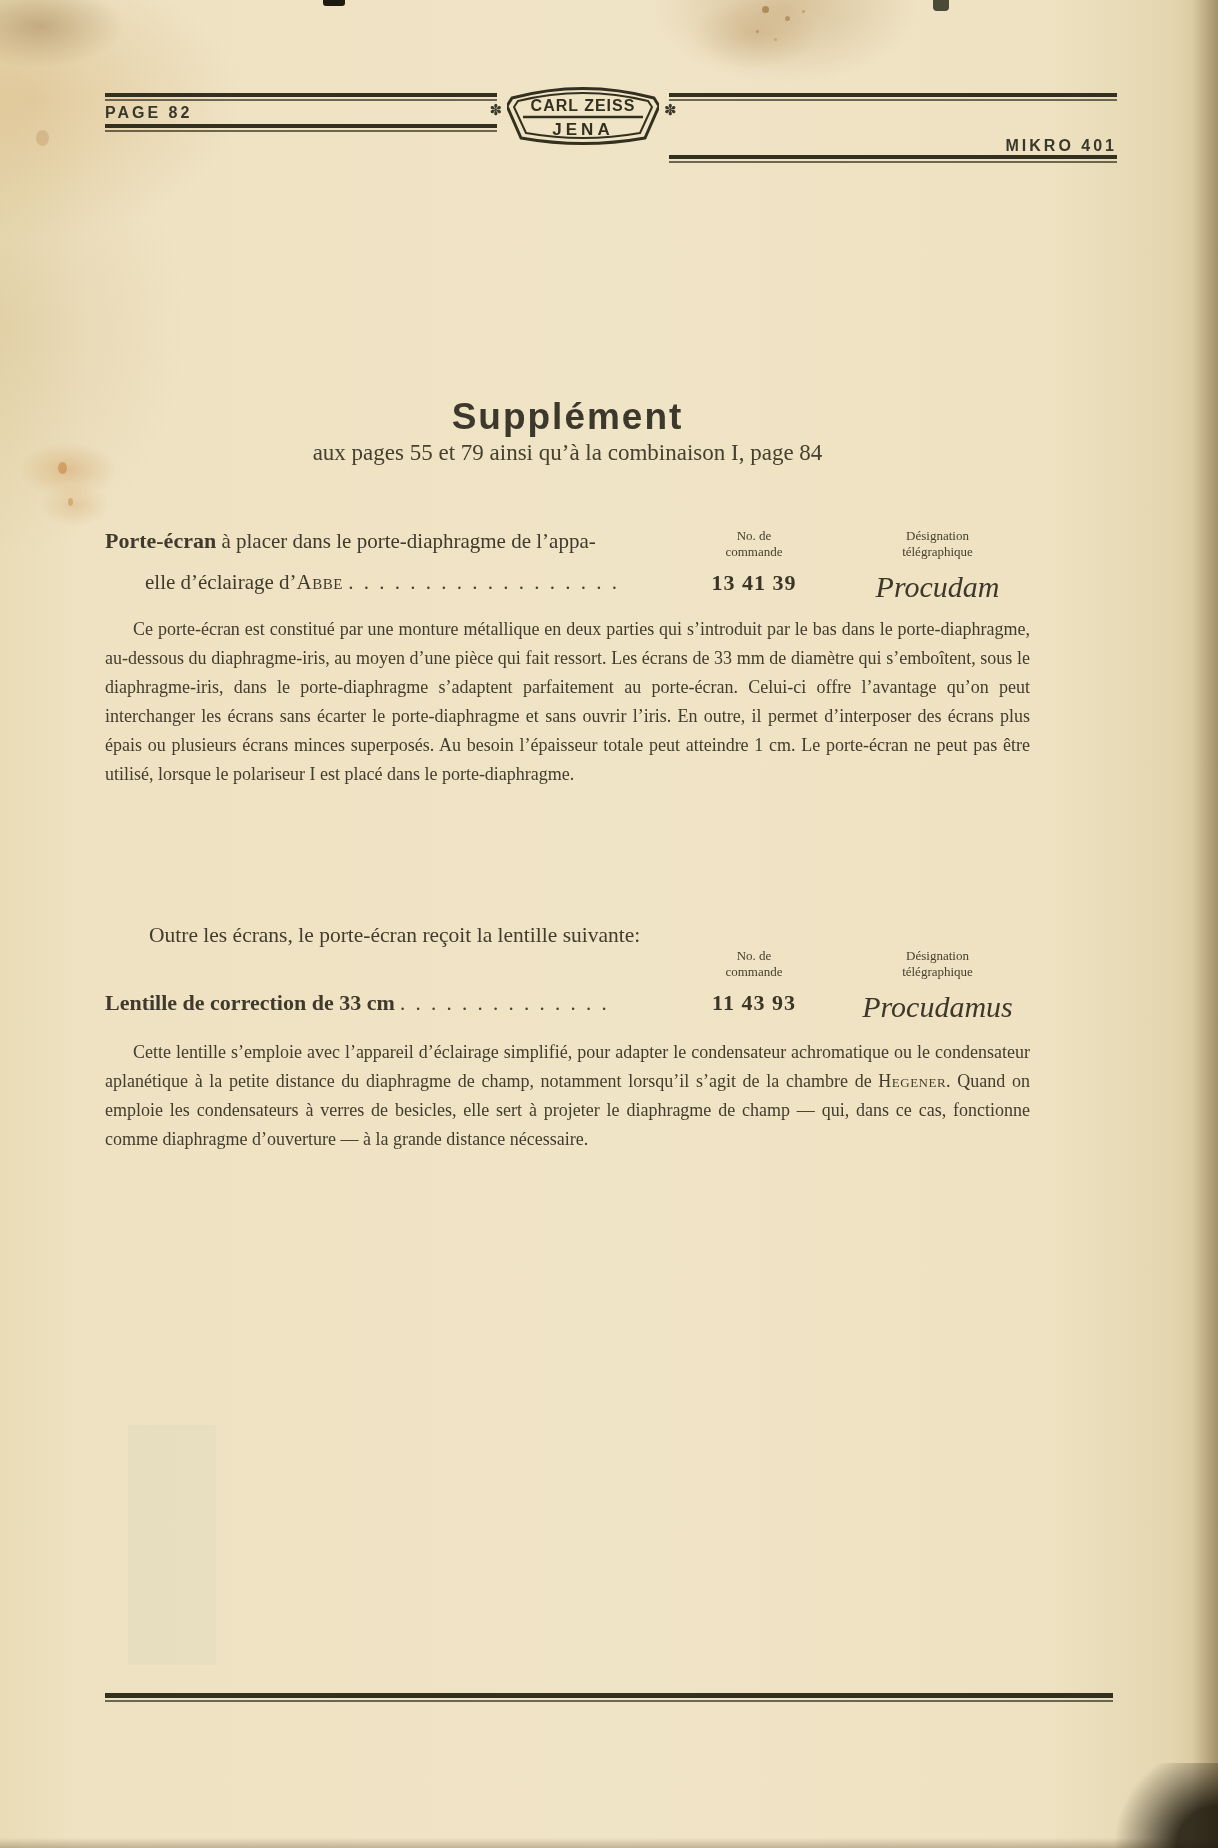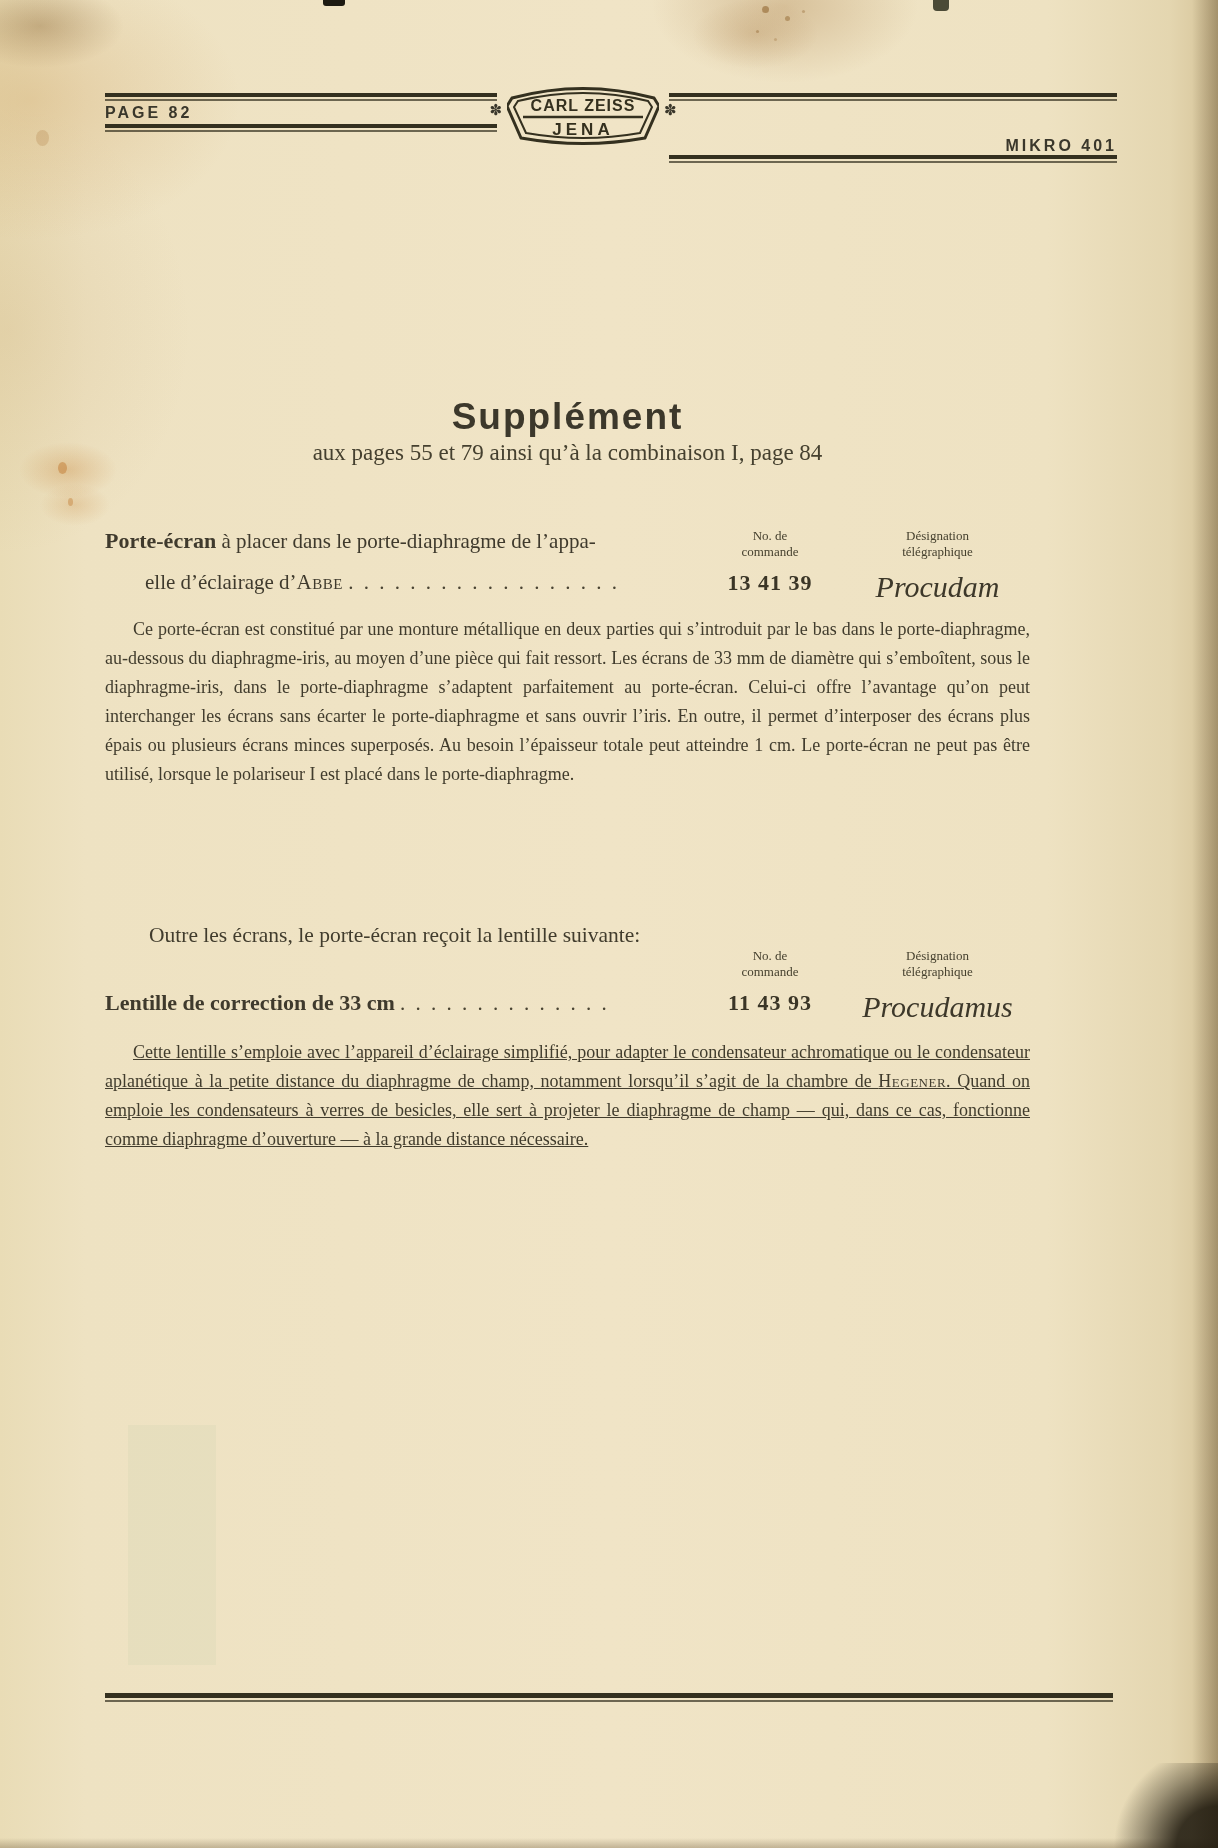--- a/index.html
+++ b/index.html
@@ -37,40 +37,40 @@
   .htext.right{justify-content:flex-end;margin-top:36px;}
   .logo-wrap{position:absolute;left:489px;top:76px;width:188px;height:72px;
     display:flex;align-items:center;justify-content:center;gap:5px;}
   .orn{font-size:15px;color:#3a372b;line-height:1;transform:translateY(-2px);}
   
   .col{position:absolute;left:105px;width:925px;}
   .title{top:396px;text-align:center;font-family:"Liberation Sans", sans-serif;
     font-size:37px;font-weight:700;letter-spacing:2px;color:#3c382b;}
   .subtitle{top:440px;text-align:center;font-size:23px;color:#45402f;}
   
-  .entry{display:grid;grid-template-columns:1fr 150px 185px;column-gap:0;}
+  .entry{display:grid;grid-template-columns:1fr 150px 185px;column-gap:16px;}
   .e1{top:528px;}
   .e2{top:948px;}
   .ename{font-size:21px;white-space:nowrap;}
   .ename b{font-size:22px;}
   .eline2{padding-left:40px;white-space:nowrap;}
   .colhead{white-space:pre-line;text-align:center;font-size:13px;line-height:16px;
     color:#46412f;align-self:start;}
   .ordno{text-align:center;font-weight:700;font-size:22px;letter-spacing:1px;color:#3a3526;}
   .teleg{text-align:center;font-style:italic;font-size:30px;color:#3d382a;}
   .row1{height:42px;}
   .dots{word-spacing:5px;color:#4a4433;}
   .sc{font-variant:small-caps;letter-spacing:.5px;}
   
   .para{font-size:18px;line-height:29px;text-align:justify;color:#413c2d;}
   .para .indent{display:inline-block;width:28px;}
   .p1{top:615px;}
   .leadin{top:907px;font-size:21.5px;color:#413c2d;}
   .leadin .indent{display:inline-block;width:28px;}
-  .p2{top:1038px;text-decoration:underline;}
+  .p2{top:1038px;}
   
   .bottom-rule{position:absolute;left:105px;top:1693px;width:1008px;}
   .bottom-rule .rthick{height:5px;}
   
   .mark1{position:absolute;left:323px;top:0;width:22px;height:6px;background:#1d1a12;border-radius:0 0 3px 3px;}
   .mark2{position:absolute;left:933px;top:0;width:16px;height:11px;background:#4b4a36;border-radius:0 0 4px 4px;}
   .speck{position:absolute;left:762px;top:6px;width:7px;height:7px;border-radius:50%;
     background:rgba(140,95,40,.55);
     box-shadow:22px 9px 0 -1px rgba(140,95,40,.45), -8px 22px 0 -2px rgba(140,95,40,.40),
                38px 2px 0 -2px rgba(140,95,40,.35), 10px 30px 0 -2px rgba(150,105,50,.30);}

